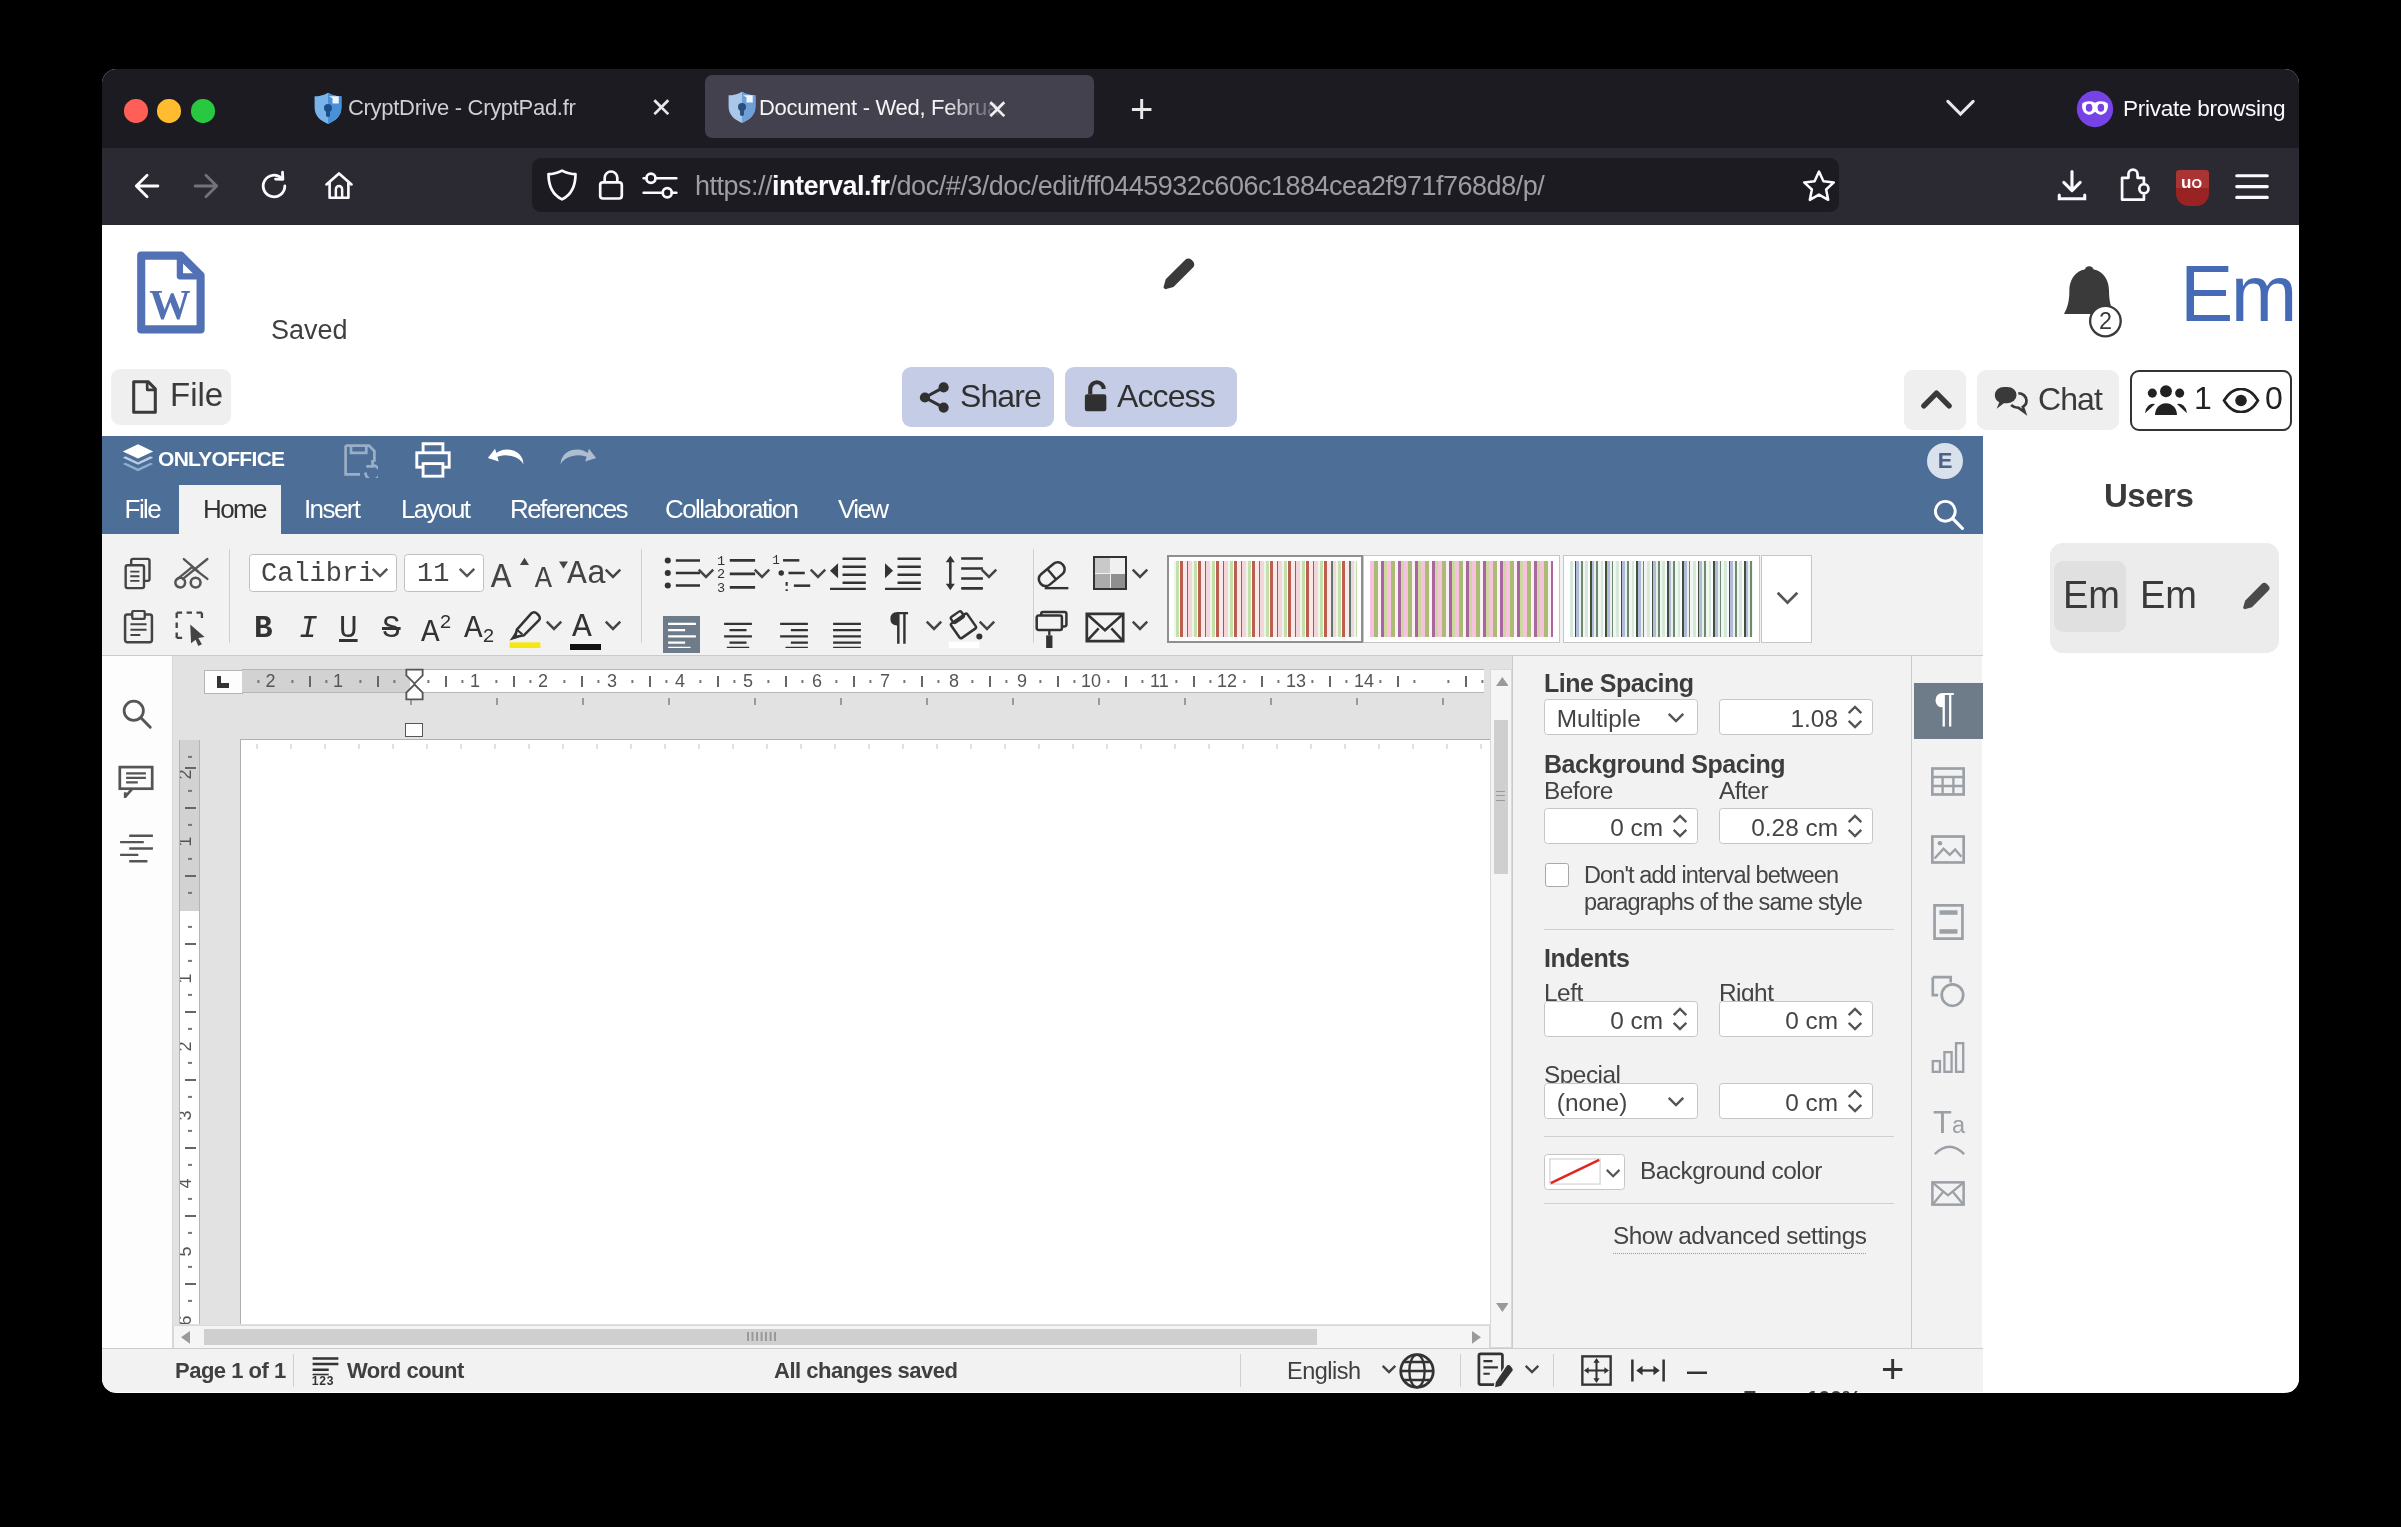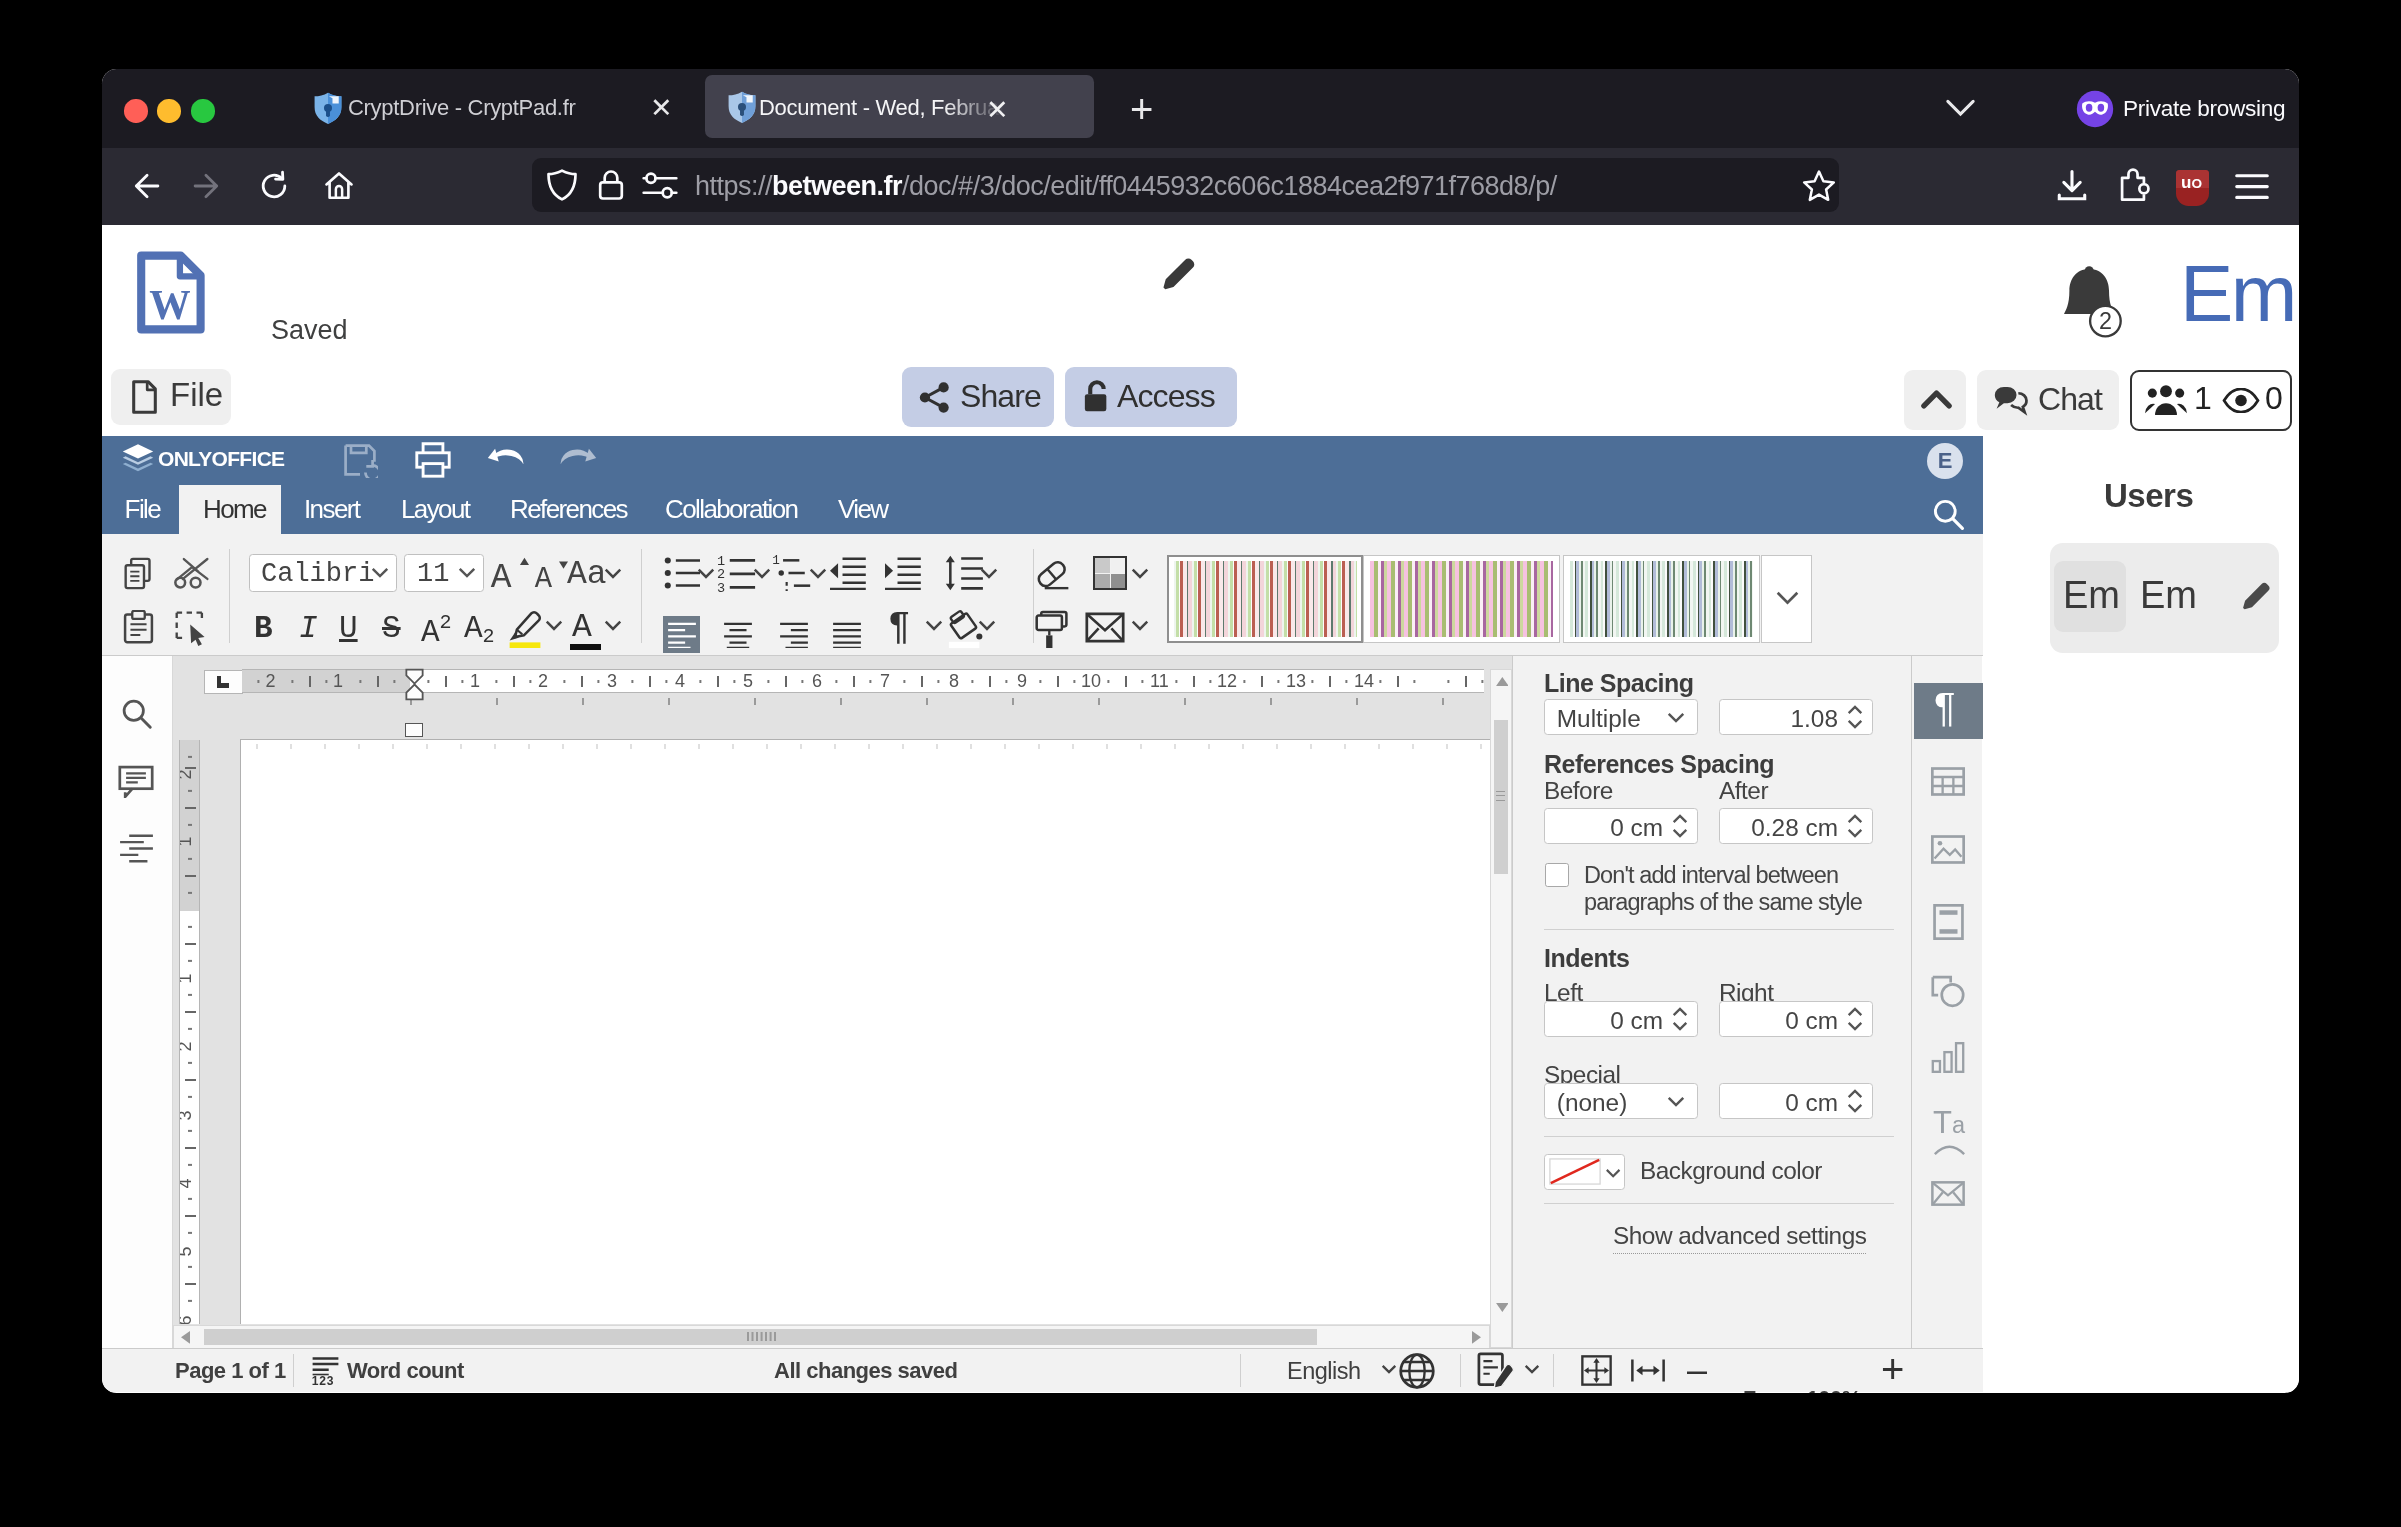--- a/index.html
+++ b/index.html
@@ -110,21 +110,21 @@
           <rect x="8" y="17" width="24" height="18" rx="3" stroke="#fbfbfe" stroke-width="3" fill="none"></rect>
           <path d="M13 17 L13 12 a7 7 0 0 1 14 0 L27 17" stroke="#fbfbfe" stroke-width="3" fill="none"></path>
         </svg>
     <svg class="abs" style="left:108px;top:12.7px;" width="40" height="29" viewBox="0 0 44 32">
           <circle cx="12" cy="8" r="5" stroke="#fbfbfe" stroke-width="3" fill="none"></circle>
           <path d="M17 8 L40 8 M4 8 L7 8" stroke="#fbfbfe" stroke-width="3" stroke-linecap="round"></path>
           <circle cx="30" cy="24" r="5" stroke="#fbfbfe" stroke-width="3" fill="none"></circle>
           <path d="M4 24 L25 24 M35 24 L40 24" stroke="#fbfbfe" stroke-width="3" stroke-linecap="round"></path>
         </svg>
       <div class="abs" style="left:163px;top:12.7px;font-size:27px;letter-spacing:-0.5px;white-space:nowrap;">
-        <span style="color:#9d9da5;">https://</span><span style="color:#fbfbfe;font-weight:bold;">between.fr</span><span style="color:#9d9da5;">/doc/#/3/doc/edit/ff0445932c606c1884cea2f971f768d8/p/</span>
+        <span style="color:#9d9da5;">https://</span><span style="color:#fbfbfe;font-weight:bold;">interval.fr</span><span style="color:#9d9da5;">/doc/#/3/doc/edit/ff0445932c606c1884cea2f971f768d8/p/</span>
       </div>
       <svg class="abs" style="left:1269px;top:10px;" width="36" height="36" viewBox="0 0 40 40">
           <path d="M20 4 L24.9 14.7 L36.5 16 L27.9 23.9 L30.2 35.4 L20 29.6 L9.8 35.4 L12.1 23.9 L3.5 16 L15.1 14.7 Z" stroke="#fbfbfe" stroke-width="2.8" fill="none" stroke-linejoin="round"></path>
         </svg>
     </div>
     <svg class="abs" style="left:1950px;top:18px;" width="40" height="40" viewBox="0 0 44 44">
         <path d="M22 6 L22 26 M13 18 L22 27 L31 18" stroke="#fbfbfe" stroke-width="3.4" fill="none" stroke-linecap="round" stroke-linejoin="round"></path>
         <path d="M8 32 L8 36 L36 36 L36 32" stroke="#fbfbfe" stroke-width="3.4" fill="none" stroke-linecap="round"></path>
       </svg>
     <svg class="abs" style="left:2011px;top:18px;" width="40" height="40" viewBox="0 0 44 44">
@@ -542,21 +542,21 @@
       </div>
       <div class="pinput" style="left:206px;top:43px;">
           <div class="pnum">1.08</div>
         <svg style="position:absolute;right:8.1px;top:5.4px;" width="18" height="11" viewBox="0 0 20 12">
             <path d="M3 9 L10 2 L17 9" stroke="#555" stroke-width="2.6" fill="none"></path>
           </svg>
         <svg style="position:absolute;right:8.1px;top:18px;" width="18" height="11" viewBox="0 0 20 12">
             <path d="M3 3 L10 10 L17 3" stroke="#555" stroke-width="2.6" fill="none"></path>
           </svg>
       </div>
-      <div class="pbold" style="left:31px;top:94px;">References Spacing</div>
+      <div class="pbold" style="left:31px;top:94px;">Background Spacing</div>
       <div class="plabel" style="left:31px;top:121px;">Before</div>
       <div class="plabel" style="left:206px;top:121px;">After</div>
       <div class="pinput" style="left:31px;top:152px;">
           <div class="pnum">0 cm</div>
         <svg style="position:absolute;right:8.1px;top:5.4px;" width="18" height="11" viewBox="0 0 20 12">
             <path d="M3 9 L10 2 L17 9" stroke="#555" stroke-width="2.6" fill="none"></path>
           </svg>
         <svg style="position:absolute;right:8.1px;top:18px;" width="18" height="11" viewBox="0 0 20 12">
             <path d="M3 3 L10 10 L17 3" stroke="#555" stroke-width="2.6" fill="none"></path>
           </svg>

